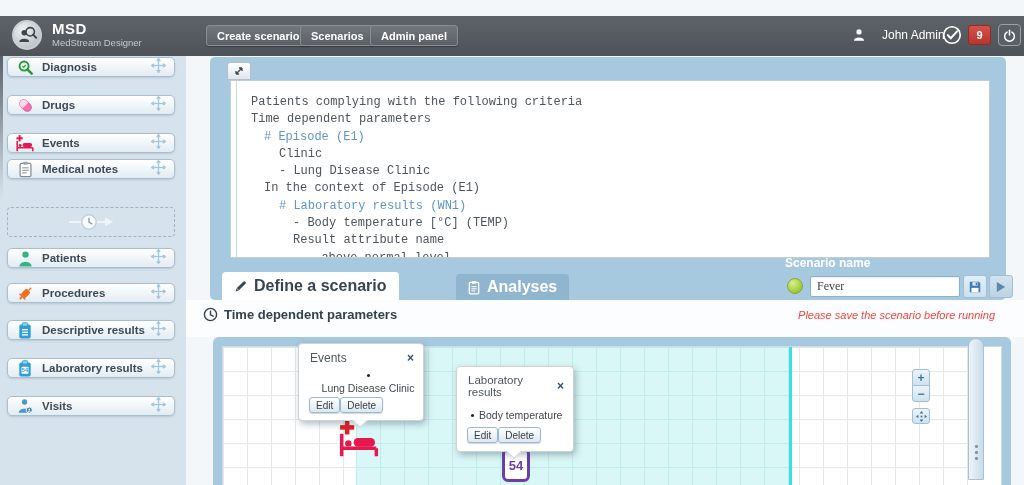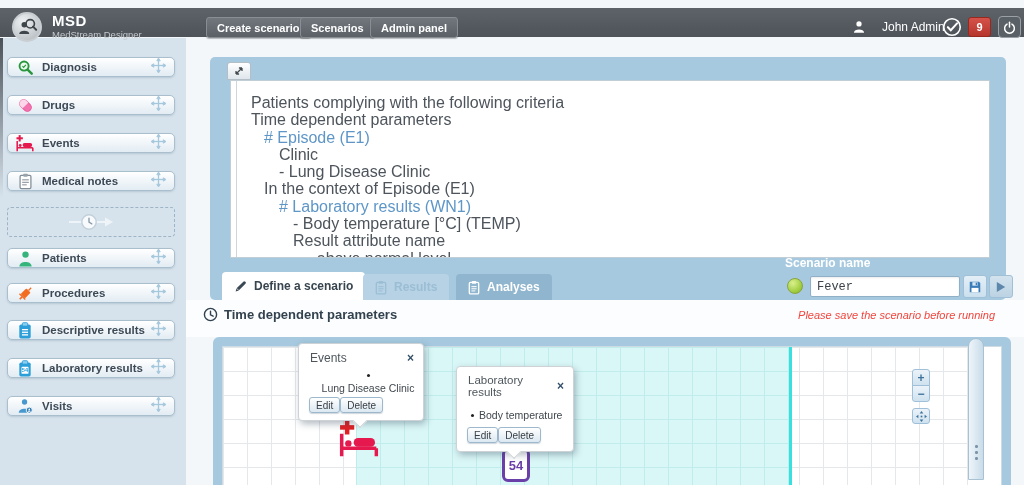--- a/index.html
+++ b/index.html
@@ -1,21 +1,21 @@
 <!DOCTYPE html>
 <html><head>
 <meta charset="utf-8">
 <style>
   * { margin:0; padding:0; box-sizing:border-box; }
   html,body { width:1024px; height:485px; overflow:hidden; }
   body { font-family:"Liberation Sans", sans-serif; background:#f3f7fa; }
   #app { position:relative; width:1024px; height:485px; overflow:hidden; }
 
   
-  .header { position:absolute; left:0; top:8px; width:1024px; height:29px;
+  .header { position:absolute; left:0; top:16px; width:1024px; height:40px;
     background:linear-gradient(#5d6368,#4d5359); z-index:50; }
   .logo-circle { position:absolute; left:12px; top:4px; width:30px; height:30px; border-radius:50%;
     background:radial-gradient(circle at 35% 30%, #eef1f3, #aeb5bb);
     border:2px solid #c9ced2; display:flex; align-items:center; justify-content:center; }
   .app-acronym { position:absolute; left:52px; top:4px; color:#fff; font-size:15px; font-weight:bold; letter-spacing:.5px; }
   .app-subtitle { position:absolute; left:52px; top:21px; color:#c4cace; font-size:9.5px; }
   .nav-btn { position:absolute; top:9px; height:21px; padding:0 10px; display:flex; align-items:center;
     background:linear-gradient(#71777d,#5a6066); border:1px solid #888e94; border-radius:3px;
     color:#fff; font-size:11px; font-weight:bold; box-shadow:0 1px 1px rgba(0,0,0,.25); cursor:pointer; }
   .nav-btn.n0 { left:206px; } .nav-btn.n1 { left:300px; } .nav-btn.n2 { left:370px; }
@@ -43,35 +43,35 @@
 
   
   .top-panel { position:absolute; left:210px; top:57px; width:796px; height:243px;
     background:#a6c9df; border-radius:5px; }
   .expand-btn { position:absolute; left:17px; top:5px; width:24px; height:18px;
     background:linear-gradient(#fff,#dfe6ec); border:1px solid #b3bec7; border-radius:3px 3px 0 0;
     display:flex; align-items:center; justify-content:center; cursor:pointer; }
   .criteria-box { position:absolute; left:20px; top:23px; width:760px; height:178px; background:#fff;
     border:1px solid #c2ced6; padding:13px 0 0 20px; overflow:hidden; }
   .criteria-box::before { content:""; position:absolute; left:5px; top:0; bottom:0; width:1px; background:#ccd6dd; }
-  .cl { height:17.3px; line-height:17.3px; font-size:16px; color:#4d545b; white-space:nowrap; }
+  .cl { height:17.3px; line-height:17.3px; font-size:12px; color:#4d545b; white-space:nowrap;font-family:Liberation Mono, monospace; }
   .cl.link { color:#5e96c8; cursor:pointer; }
   .ind0{margin-left:0;} .ind1{margin-left:13px;} .ind2{margin-left:28px;} .ind3{margin-left:42px;} .ind4{margin-left:56px;}
 
   .tab { position:absolute; display:flex; align-items:center; gap:7px; padding:10px 12px;
-    border-radius:4px 4px 0 0; font-size:12px; font-weight:bold; cursor:pointer; }
+    border-radius:4px 4px 0 0; font-size:16px; font-weight:bold; cursor:pointer; }
   .tab.active { left:12px; top:215px; height:28px; background:#fff; color:#38454f; }
   .tab.disabled { left:153px; top:217px; height:26px; background:#b6d2e4; color:#9bbed5; }
   .tab.alt { left:246px; top:217px; height:26px; background:#90b5ce; color:#fff; }
 
   .scen-label { position:absolute; left:575px; top:199px; color:#fff; font-size:12px; font-weight:bold; }
   .scen-dot { position:absolute; left:577px; top:221px; width:16px; height:16px; border-radius:50%;
     background:radial-gradient(circle at 35% 30%, #d9f08d, #a4d044 60%, #7fae27); border:1px solid #8aa43d; }
   .scen-input { position:absolute; left:600px; top:219px; width:150px; height:21px; border:1px solid #8fb0c7;
-    border-radius:2px; padding:0 6px; font-family:Liberation Mono, monospace; font-size:12px; color:#3c434a;
+    border-radius:2px; padding:0 6px; font-family:Liberation Serif, serif; font-size:12px; color:#3c434a;
     box-shadow:inset 0 1px 2px rgba(0,0,0,.08); }
   .save-btn { position:absolute; left:753px; top:218px; width:24px; height:23px;
     background:linear-gradient(#e4eff7,#cbe0ee); border:1px solid #a0c0d7; border-radius:3px;
     display:flex; align-items:center; justify-content:center; cursor:pointer; }
   .play-btn { position:absolute; left:779px; top:218px; width:24px; height:23px;
     background:linear-gradient(#d3e3ee,#bcd3e3); border:1px solid #a0c0d7; border-radius:3px;
     display:flex; align-items:center; justify-content:center; cursor:pointer; }
 
   
   .band { position:absolute; left:186px; top:300px; width:838px; height:37px; background:#fbfdfe; }
@@ -235,21 +235,21 @@
       <svg width="15" height="15" viewBox="0 0 16 16" fill="#a6c8dd" stroke="#a6c8dd">
         <line x1="8" y1="2.5" x2="8" y2="13.5" stroke-width="1.4"></line>
           <line x1="2.5" y1="8" x2="13.5" y2="8" stroke-width="1.4"></line>
         <polygon points="8,0 6.2,2.9 9.8,2.9"></polygon>
           <polygon points="8,16 6.2,13.1 9.8,13.1"></polygon>
         <polygon points="0,8 2.9,6.2 2.9,9.8"></polygon>
           <polygon points="16,8 13.1,6.2 13.1,9.8"></polygon>
       </svg></span>
   </div>
 
-  <div class="side-item" style="top:171px">
+  <div class="side-item" style="top:159px">
     <span class="ic">
       <svg width="15" height="17" viewBox="0 0 18 20">
         <rect x="2.5" y="2.5" width="13" height="16" rx="1.5" fill="#fff" stroke="#828d96" stroke-width="1.5"></rect>
         <rect x="6.2" y="0.6" width="5.6" height="3.6" rx="1" fill="#99a3ab"></rect>
         <line x1="5" y1="8" x2="13" y2="8" stroke="#8b959d" stroke-width="1.3"></line>
         <line x1="5" y1="11" x2="13" y2="11" stroke="#8b959d" stroke-width="1.3"></line>
         <line x1="5" y1="14" x2="10.5" y2="14" stroke="#8b959d" stroke-width="1.3"></line>
       </svg>
       </span>
     <span class="lbl">Medical notes</span>
@@ -400,30 +400,20 @@
       <div class="cl ind4">- above normal level</div>
     </div>
 
     <div class="tab active">
       <svg width="13" height="13" viewBox="0 0 16 16">
         <path d="M2 14 l1.2-3.8 L11.5 2 a1.6 1.6 0 0 1 2.3 0 l0.3 0.3 a1.6 1.6 0 0 1 0 2.3 L5.8 12.8 z" fill="#3a4854"></path>
         <path d="M3.2 10.2 l2.6 2.6" stroke="#fff" stroke-width="0.9"></path>
       </svg>
       <span>Define a scenario</span>
     </div>
-    <div class="tab disabled">
-      <svg width="12" height="15" viewBox="0 0 14 17" style="color:#9bbed5">
-        <rect x="1.5" y="2.5" width="11" height="13.5" rx="1.5" fill="none" stroke="currentColor" stroke-width="1.5"></rect>
-        <rect x="4.5" y="0.8" width="5" height="3.4" rx="1" fill="currentColor"></rect>
-        <line x1="4" y1="7.5" x2="10" y2="7.5" stroke="currentColor" stroke-width="1.2"></line>
-        <line x1="4" y1="10" x2="10" y2="10" stroke="currentColor" stroke-width="1.2"></line>
-        <line x1="4" y1="12.5" x2="8.5" y2="12.5" stroke="currentColor" stroke-width="1.2"></line>
-      </svg>
-      <span>Results</span>
-    </div>
     <div class="tab alt">
       <svg width="12" height="15" viewBox="0 0 14 17" style="color:#ffffff">
         <rect x="1.5" y="2.5" width="11" height="13.5" rx="1.5" fill="none" stroke="currentColor" stroke-width="1.5"></rect>
         <rect x="4.5" y="0.8" width="5" height="3.4" rx="1" fill="currentColor"></rect>
         <line x1="4" y1="7.5" x2="10" y2="7.5" stroke="currentColor" stroke-width="1.2"></line>
         <line x1="4" y1="10" x2="10" y2="10" stroke="currentColor" stroke-width="1.2"></line>
         <line x1="4" y1="12.5" x2="8.5" y2="12.5" stroke="currentColor" stroke-width="1.2"></line>
       </svg>
       <span>Analyses</span>
     </div>

